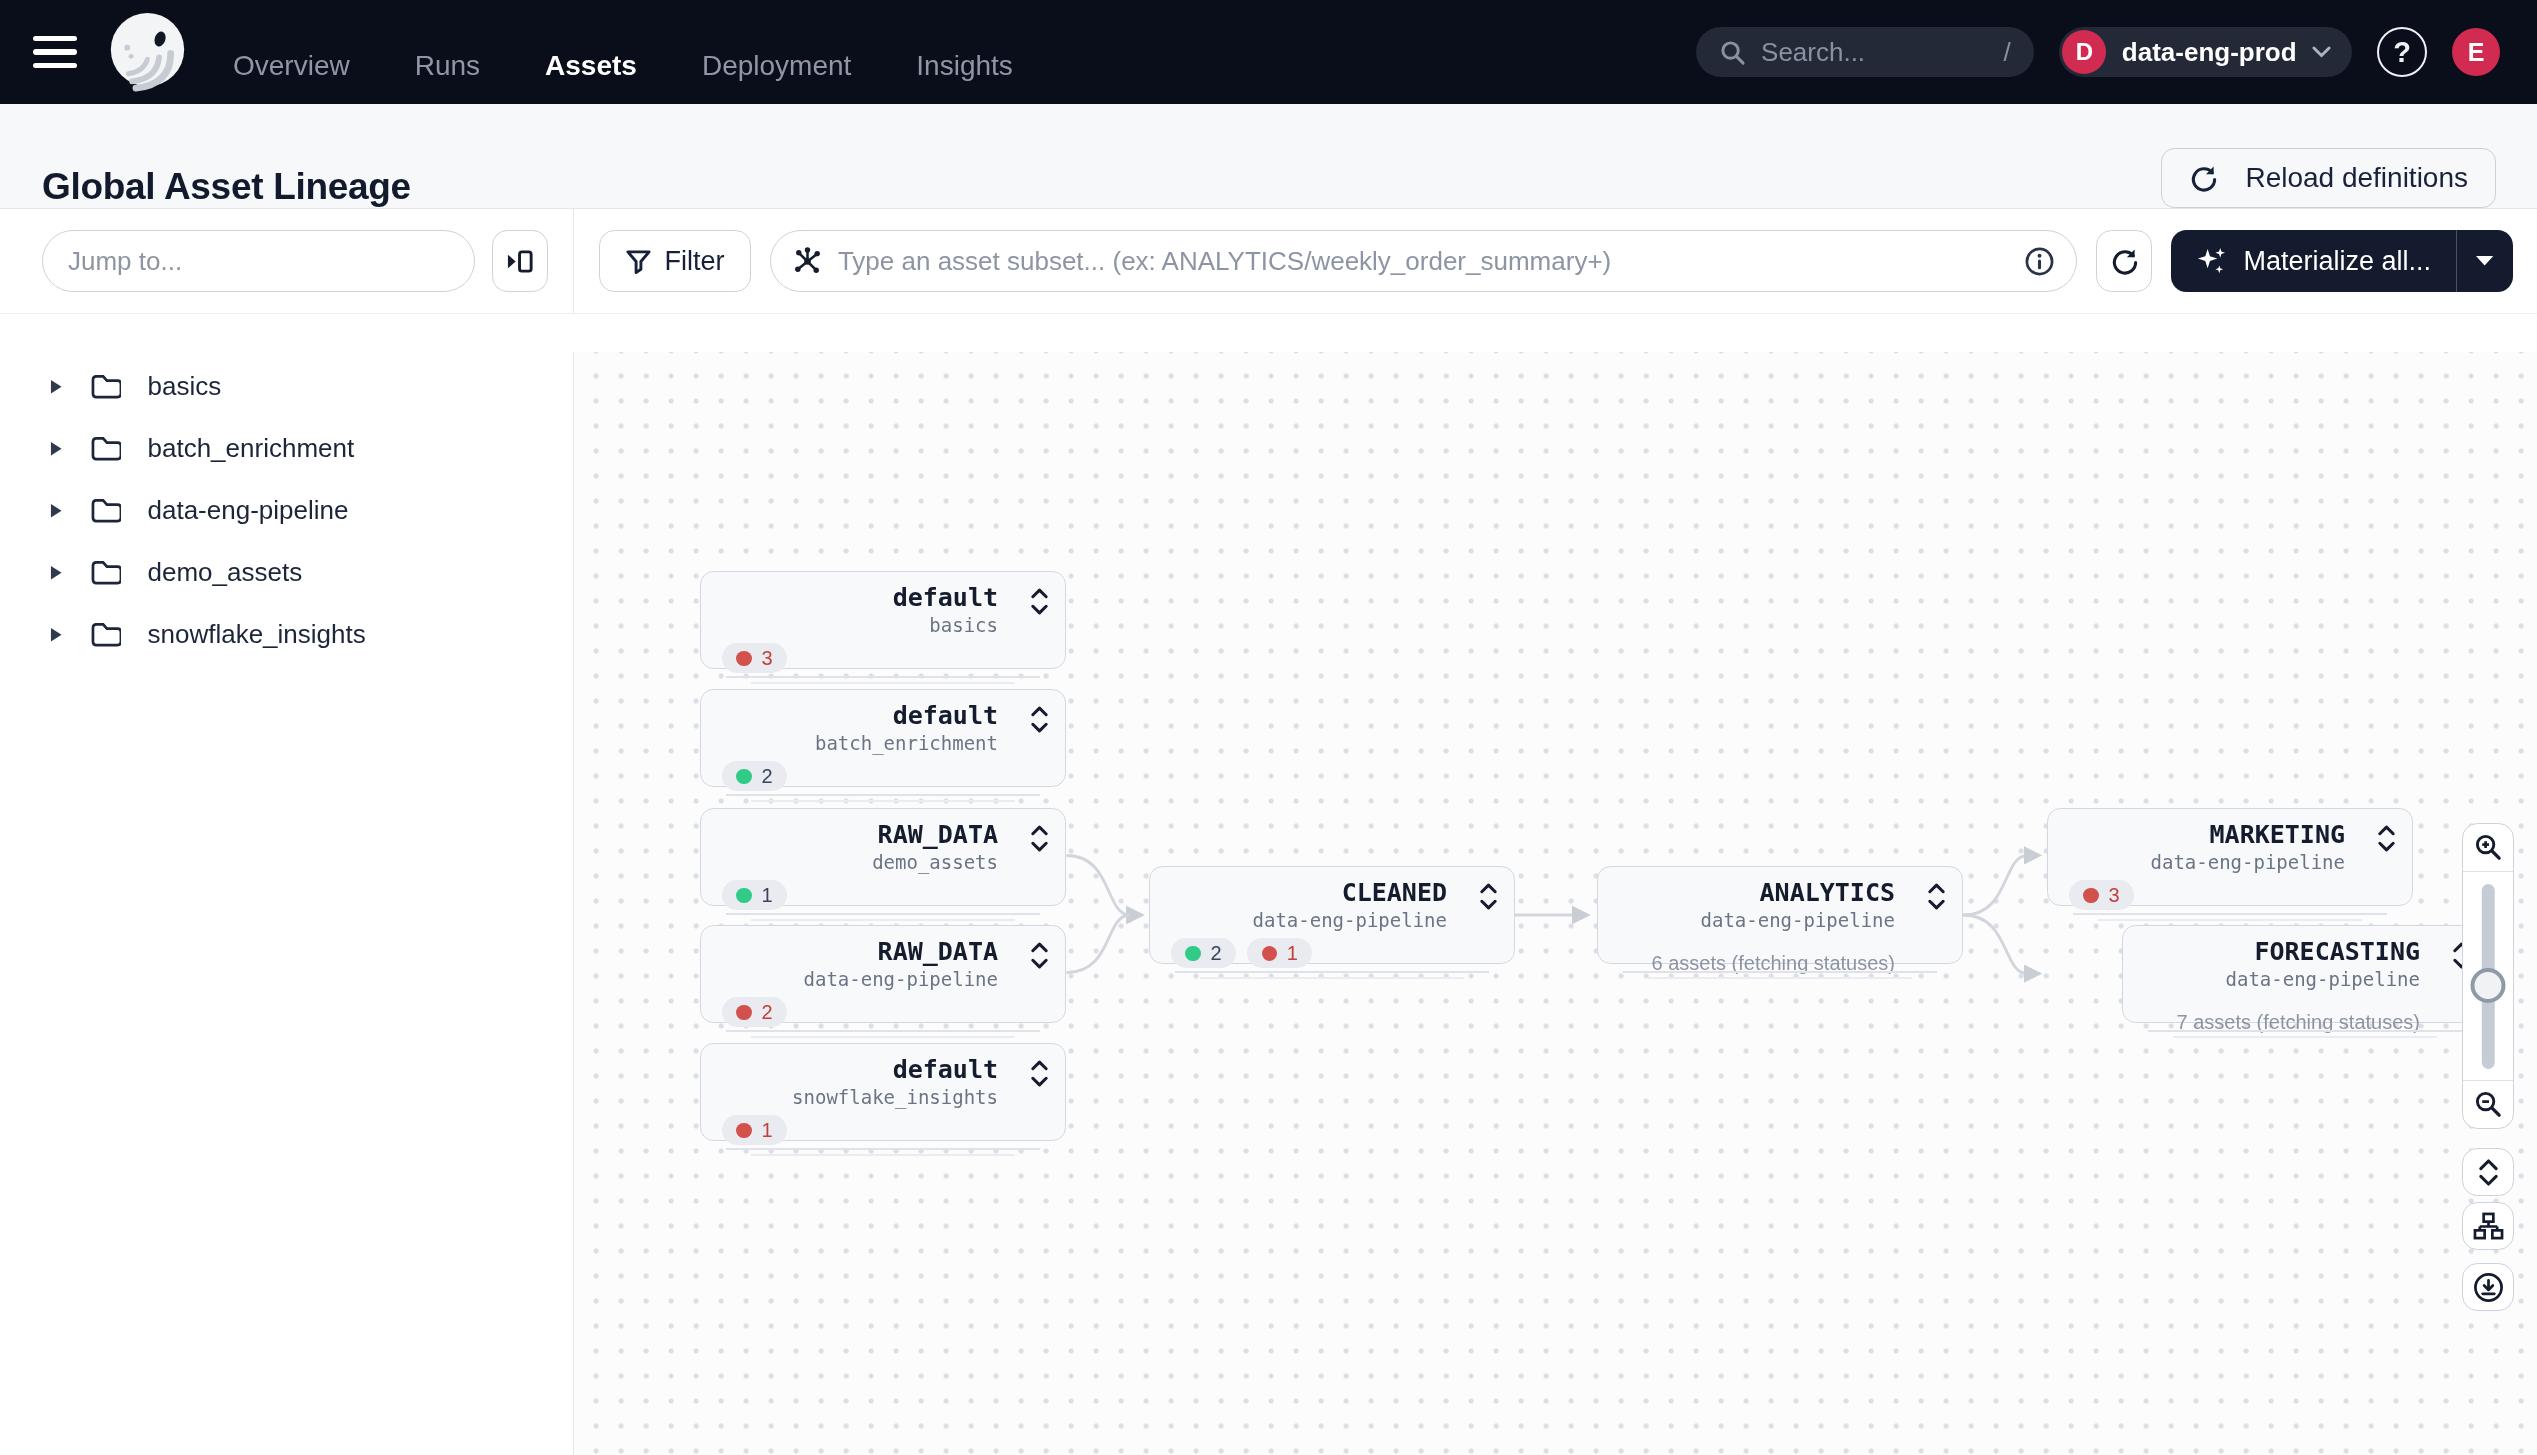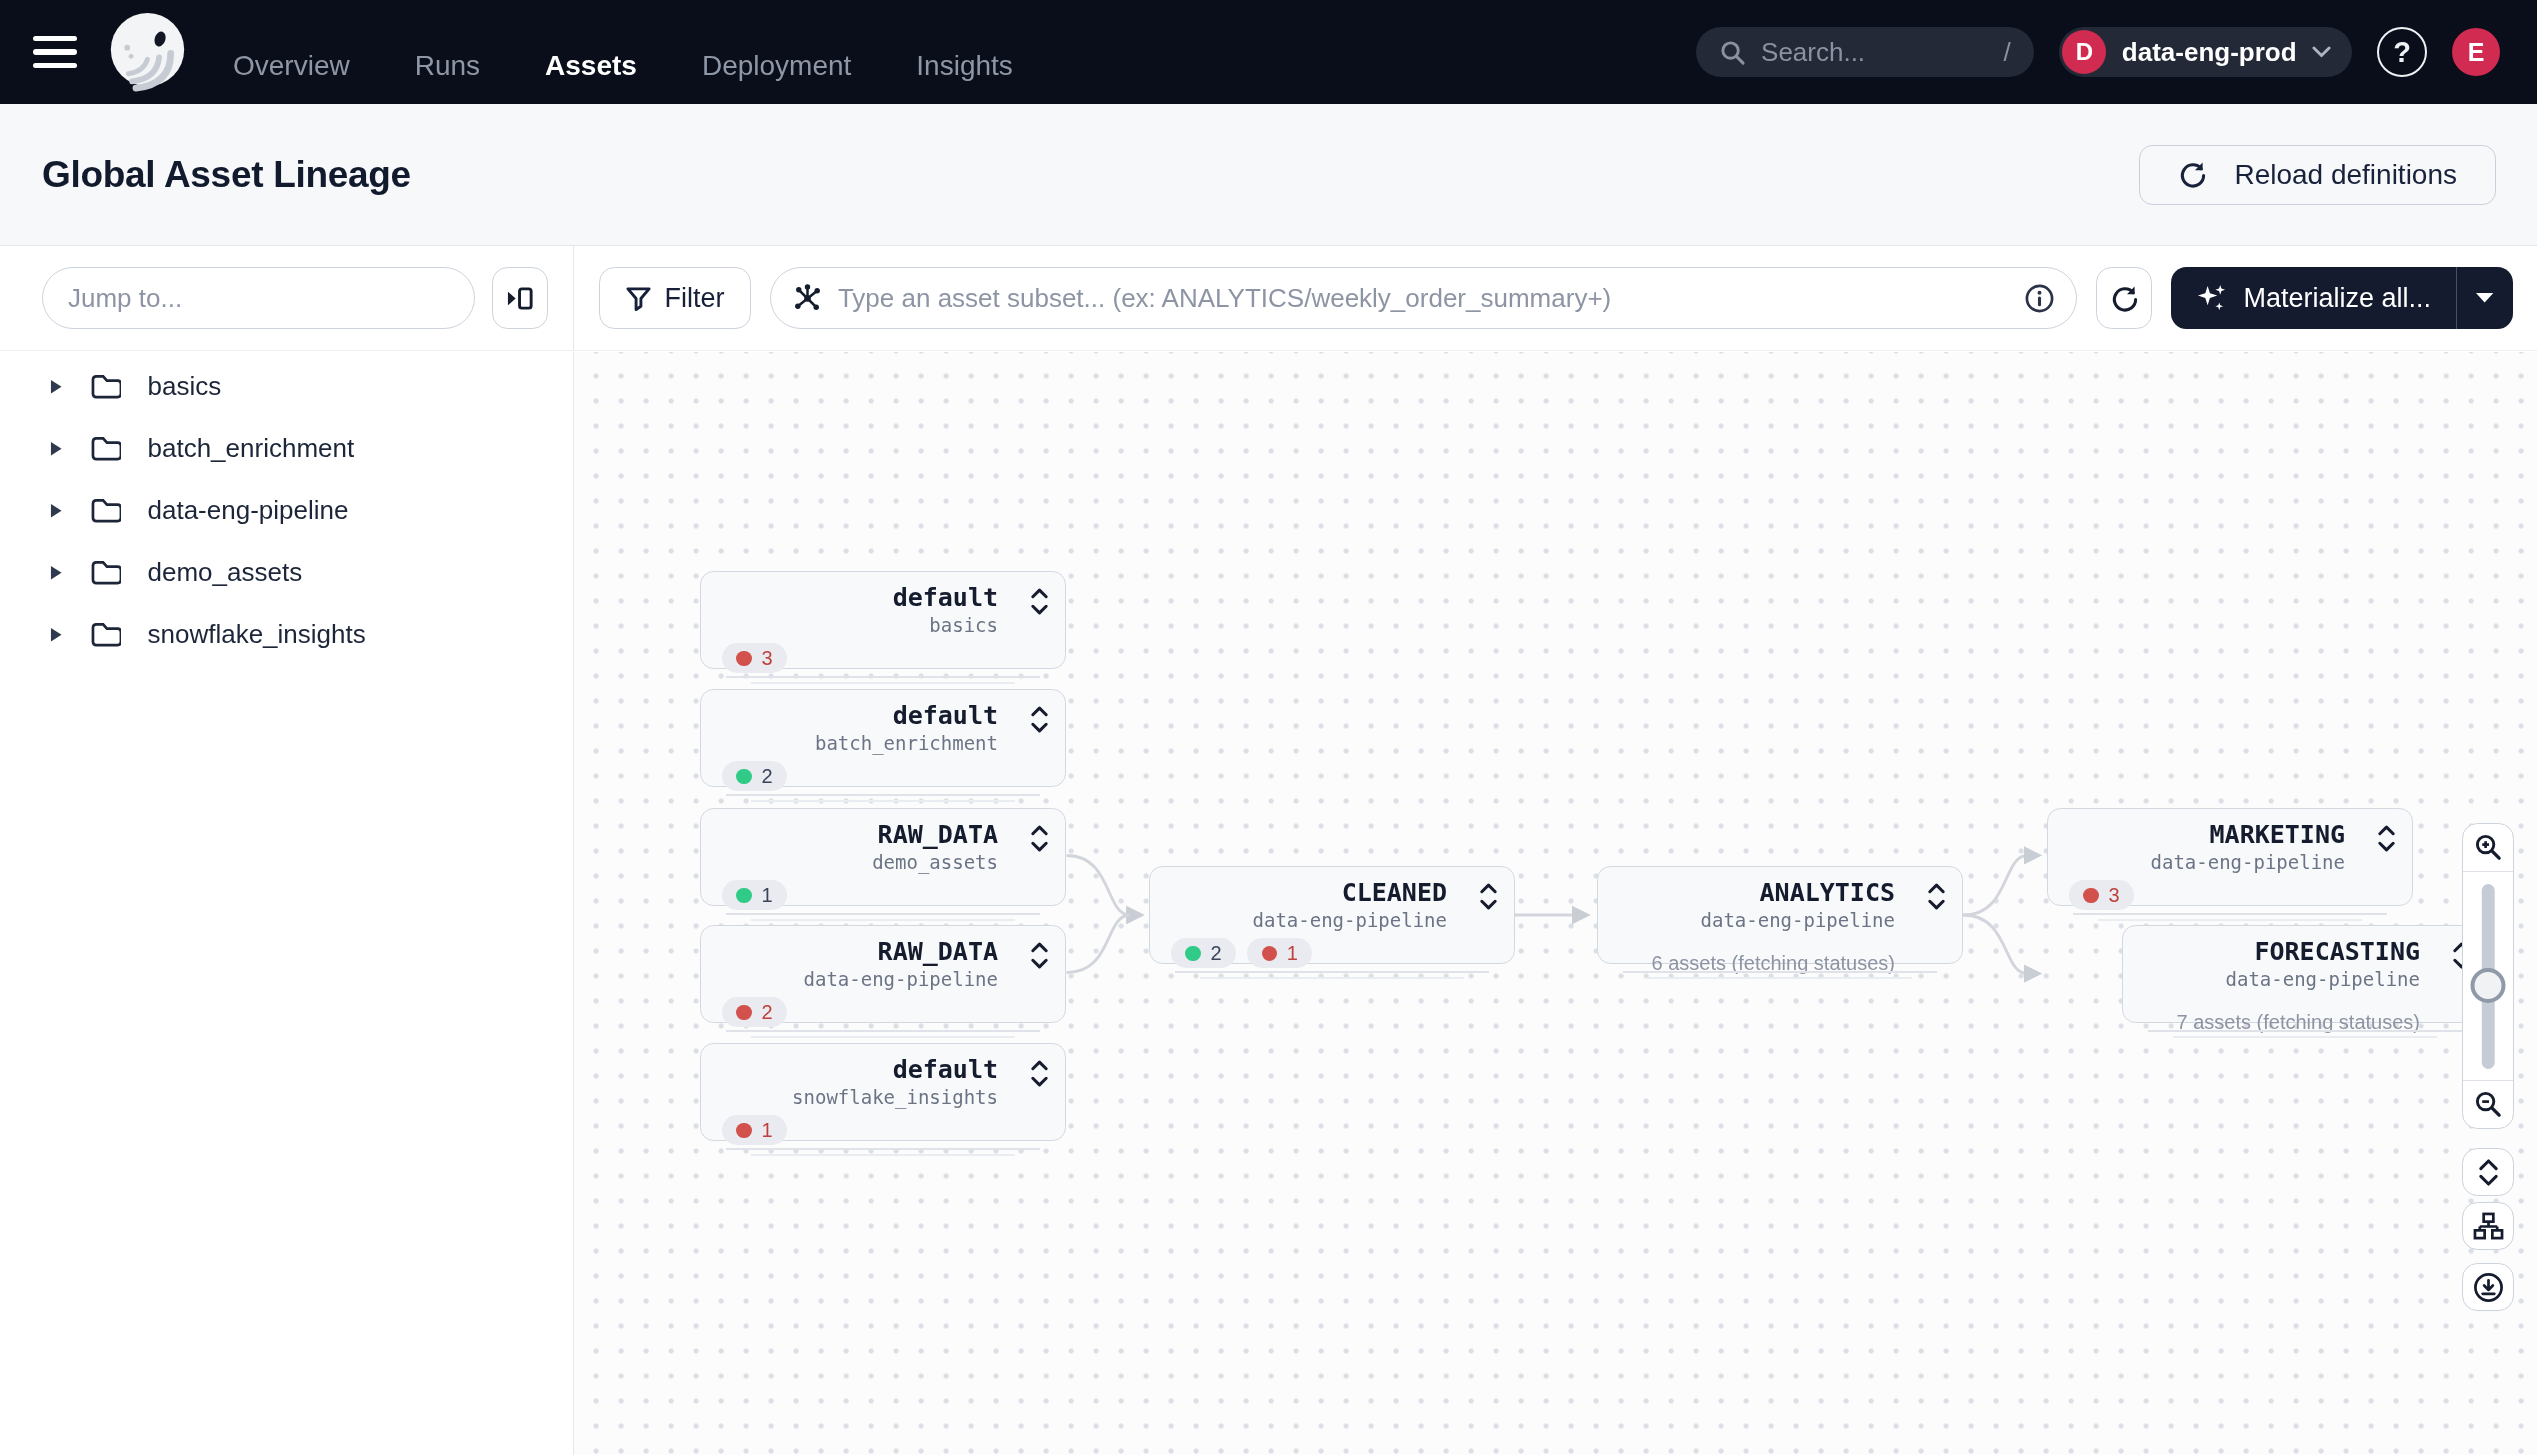--- a/index.html
+++ b/index.html
@@ -31,24 +31,24 @@
     justify-content:center; }
   .deploy-name { color:#fff; font-size:26px; font-weight:600; }
   .help-btn { width:50px; height:50px; border-radius:50%; border:2.9px solid #eef0f4;
     color:#eef0f4; font-size:29px; font-weight:bold; display:flex; align-items:center;
     justify-content:center; cursor:pointer; background:transparent; }
   .avatar { width:48px; height:48px; border-radius:50%; background:#d12b51; color:#fff;
     font-weight:bold; font-size:25px; display:flex; align-items:center;
     justify-content:center; cursor:pointer; }
 
   
-  .titlebar { height:142px; background:#f7f8fa; border-bottom:1px solid #e3e6eb;
-    display:flex; align-items:center; padding:0 42px; }
+  .titlebar { height:105px; background:#f7f8fa; border-bottom:1px solid #e3e6eb;
+    display:flex; align-items:flex-end; padding:0 42px; }
   .page-title { font-size:37px; font-weight:bold; color:#121b2e; letter-spacing:-0.3px; }
-  .reload-btn { margin-left:auto; height:60px; padding:0 38px; border-radius:13.5px;
+  .reload-btn { margin-left:auto; height:60px; padding:0 27px; border-radius:13.5px;
     border:1.9px solid #c9d0da; background:transparent; display:flex; align-items:center;
     gap:27px; font-size:28px; color:#18223a; cursor:pointer; font-family:inherit; }
 
   
   .toolbar { height:105px; background:#fff; display:flex; border-bottom:1px solid #eceef2; }
   .toolbar-left { width:574px; border-right:1px solid #e4e7ec; display:flex;
     align-items:center; padding:0 25px 0 42px; gap:17.3px; }
   .jump-input { flex:1; height:62px; border-radius:31px; border:1.9px solid #ccd3dd;
     padding:0 25px; font-size:26px; color:#1c2638; outline:none; font-family:inherit;
     min-width:0; background:#fff; }

